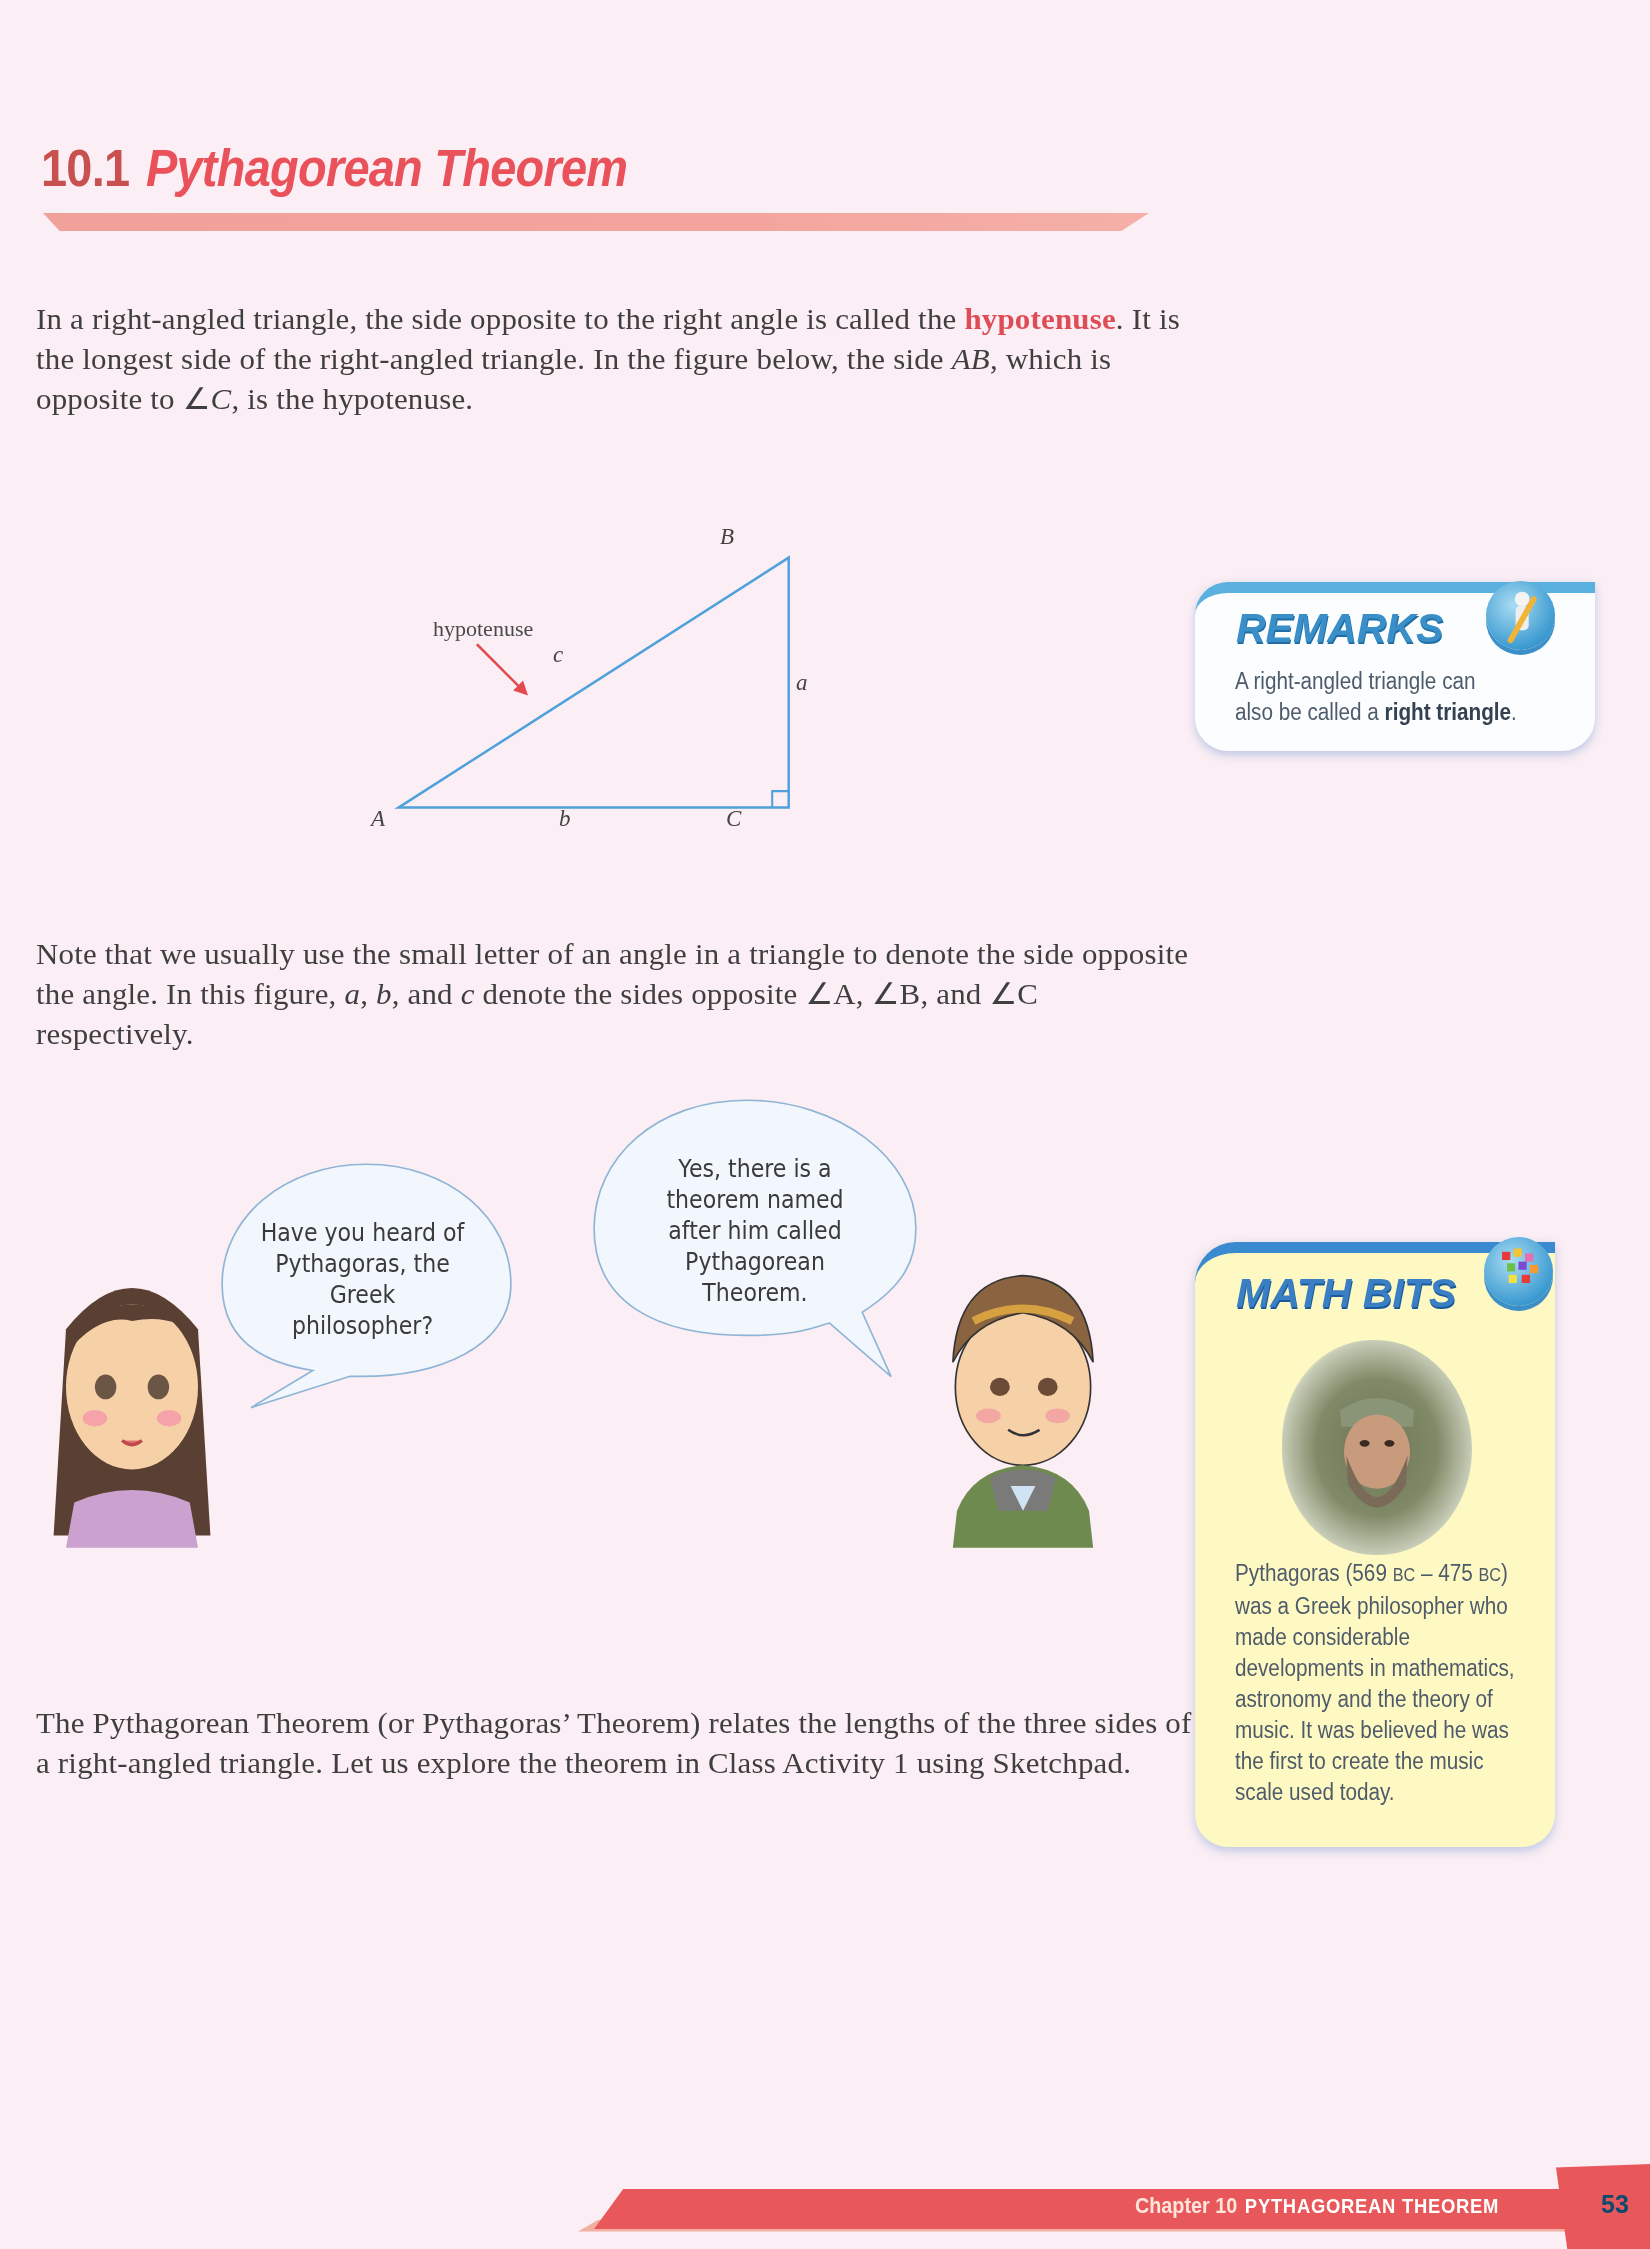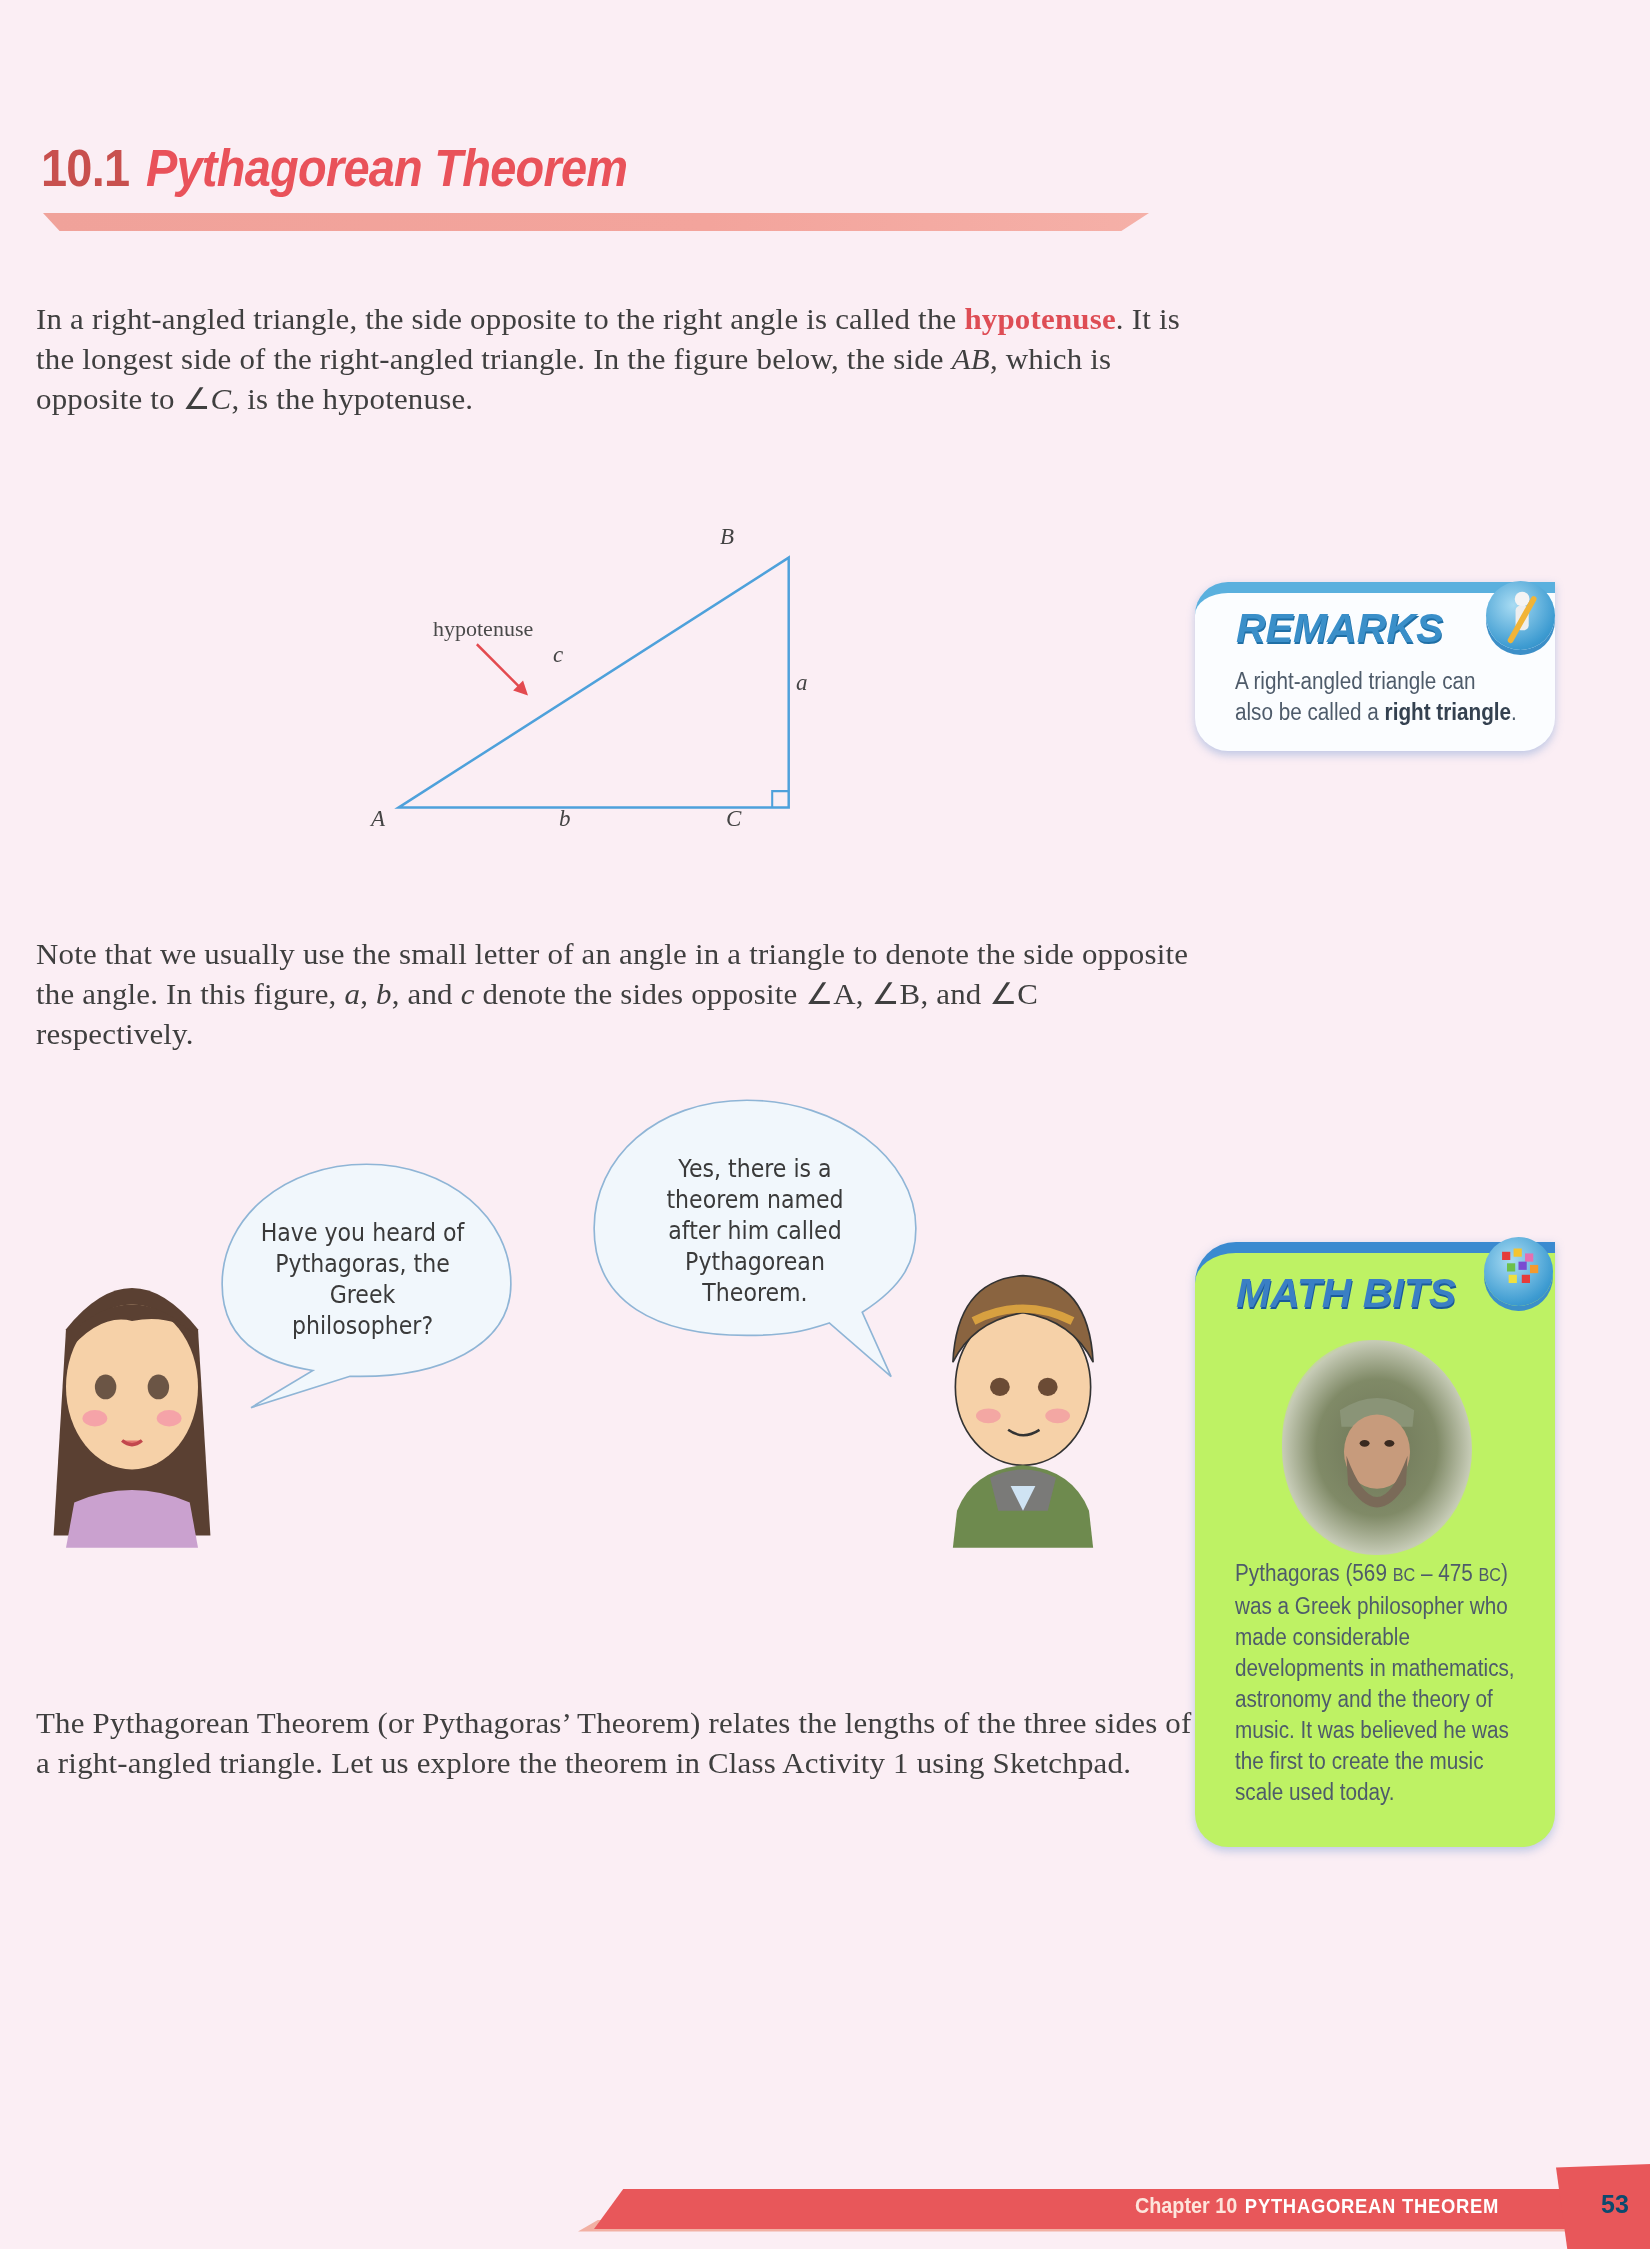--- a/index.html
+++ b/index.html
@@ -31,40 +31,41 @@
   .para .hl { color:#de4d55; font-weight:bold; }
   .para i { font-style:italic; }
   
   .figure { left:330px; top:512px; width:495px; height:347px; }
   
   .remarks {
     left:1195px; top:582px; width:360px; height:158px;
     background:#fbfdff; border-radius:33px 0 33px 33px;
     box-shadow:0 3.3px 8.3px rgba(80,130,200,0.35);
     border-top:11.6px solid #5ab0de;
+    padding-left:40px;
   }
   .remarks-title {
     left:41px; top:11.6px; font-family:"Liberation Sans", sans-serif; font-weight:bold;
     font-style:italic; font-size:41px; color:#3a8fc9; letter-spacing:0px;
     text-shadow:0.8px 1.7px 0 #1f6fa6;
   }
   .remarks-text {
     left:40px; top:73px; width:314px; font-family:"Liberation Sans", sans-serif; font-size:23px;
     line-height:31px; color:#4e5b6a; transform:scaleX(0.9); transform-origin:left;
   }
   .remarks-text b { color:#344150; }
   .badge {
     width:69px; height:69px; border-radius:50%;
     background:radial-gradient(circle at 40% 35%,#a9dcf3,#3d9bd1 70%,#2a7fb8);
     box-shadow:0 5px 0 #3c8fc8;
   }
   
   .mathbits {
     left:1195px; top:1242px; width:360px; height:594px;
-    background:#bef264; border-radius:41px 0 33px 33px;
+    background:#fef9c3; border-radius:41px 0 33px 33px;
     box-shadow:0 3.3px 10px rgba(80,130,200,0.35);
     border-top:11.6px solid #3a8ad0;
   }
   .mathbits-title {
     left:41px; top:16.5px; font-family:"Liberation Sans", sans-serif; font-weight:bold;
     font-style:italic; font-size:41px; color:#3a7fc4; text-shadow:0.8px 1.7px 0 #1a5a9a;
   }
   .portrait {
     left:87px; top:87px; width:190px; height:215px; border-radius:48% 52% 50% 50%;
     background:radial-gradient(ellipse at 50% 50%,#6d7557 0%,#808a67 45%,#c6cbb6 70%,rgba(255,255,255,0) 78%);

